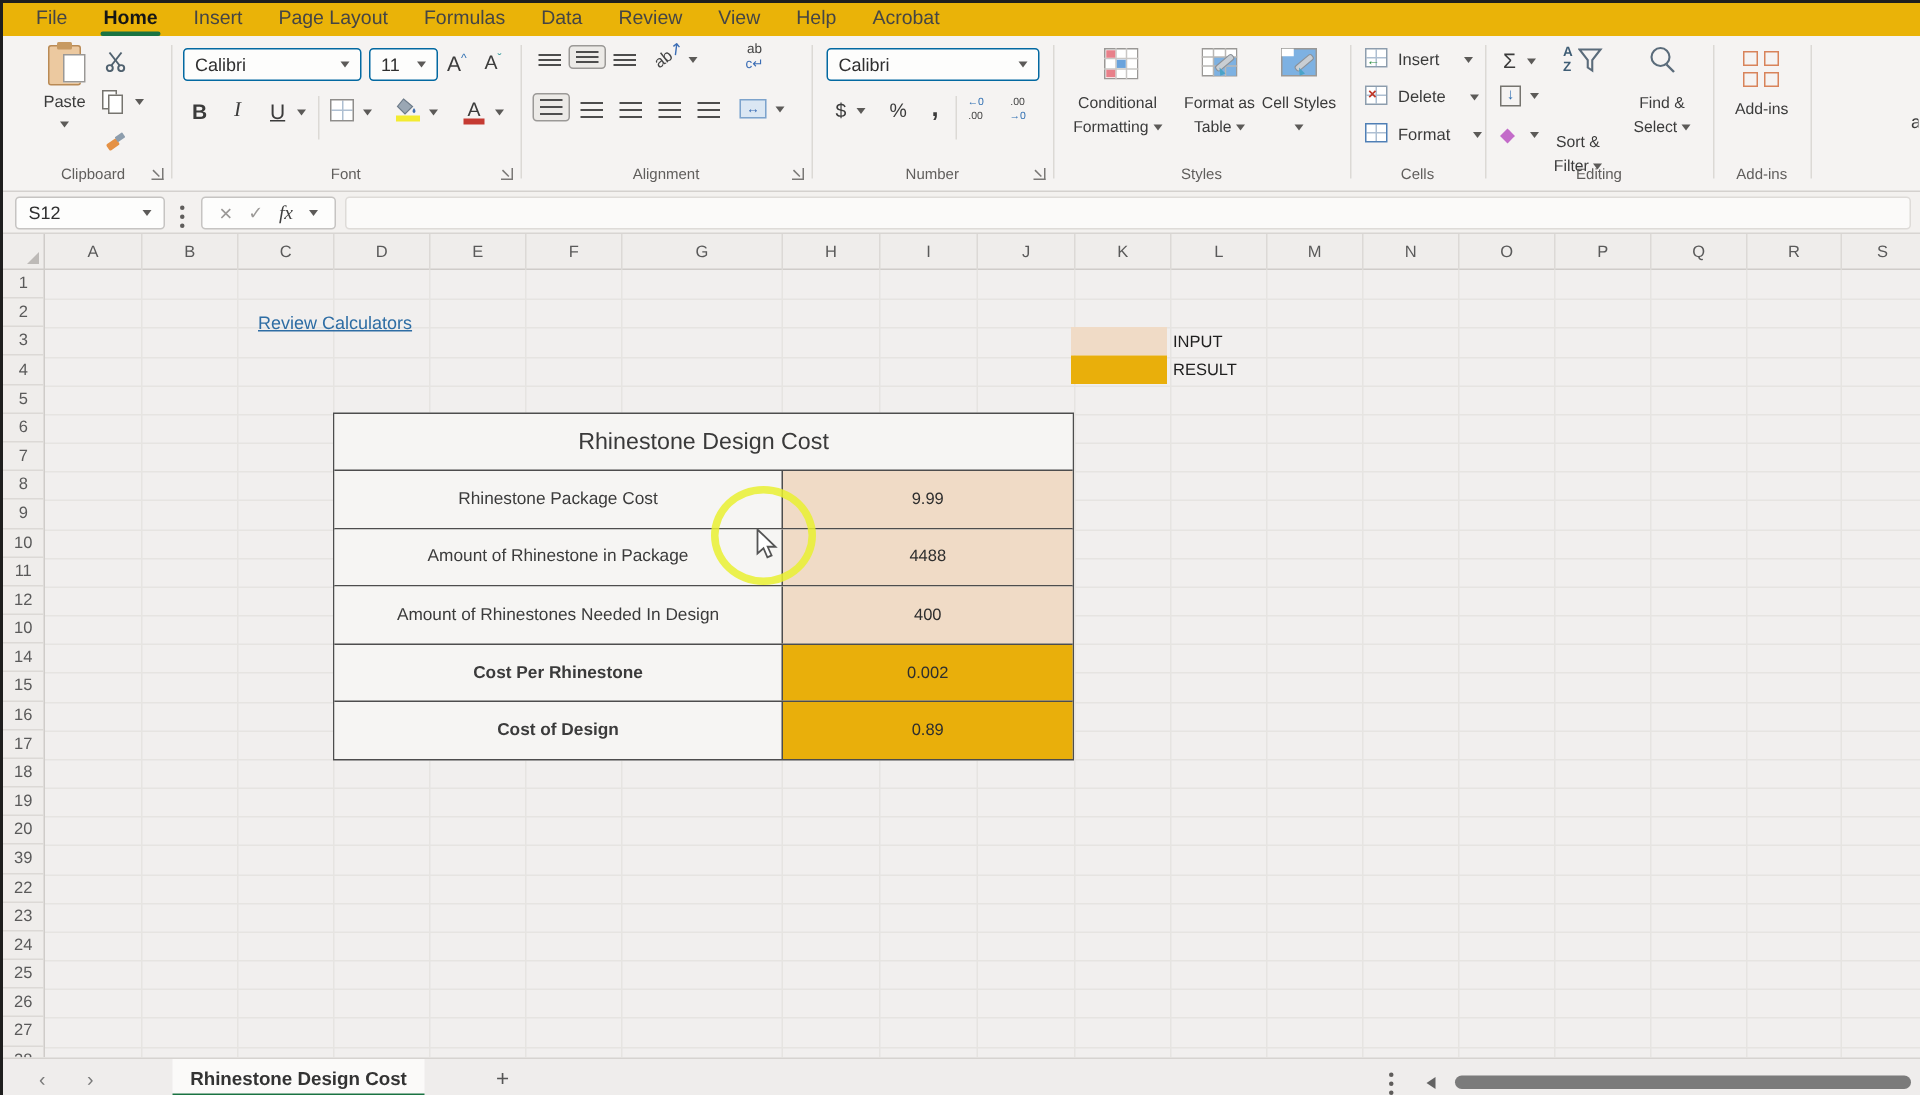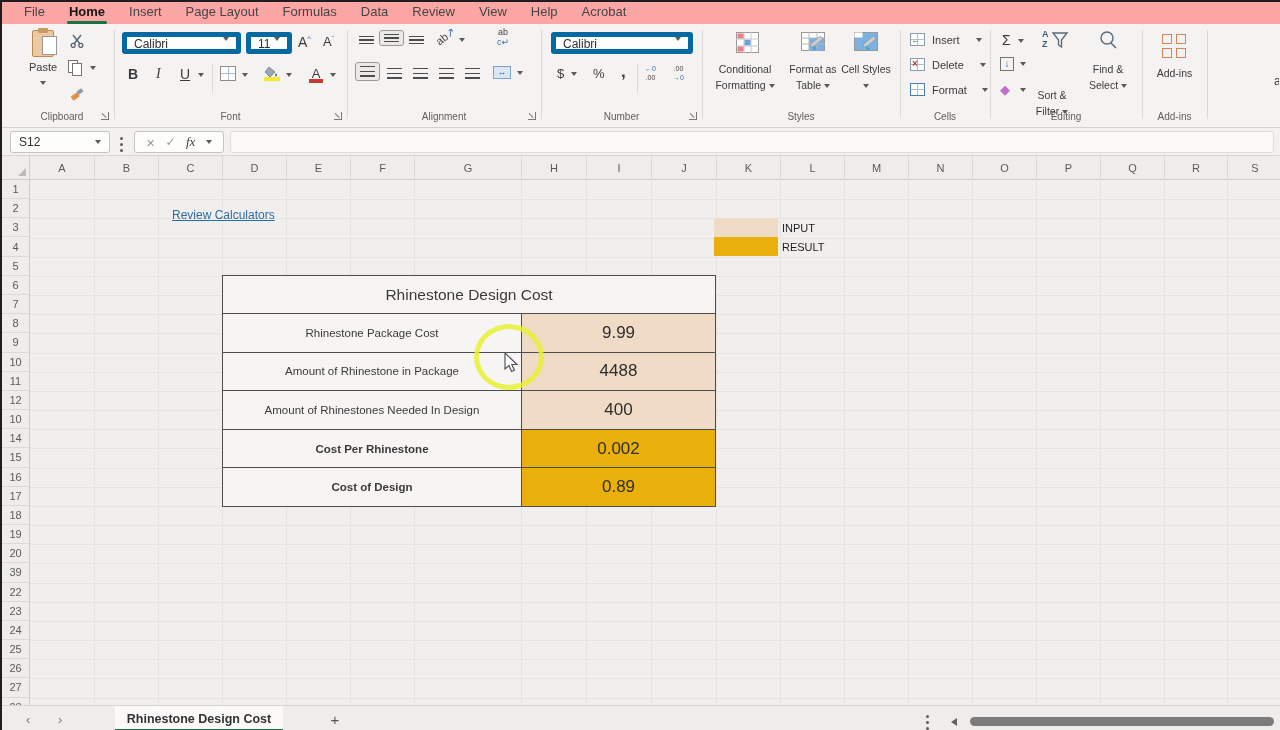--- a/index.html
+++ b/index.html
@@ -2,34 +2,34 @@
 <html><head>
 <meta charset="utf-8">
 <style>
   * { margin:0; padding:0; box-sizing:border-box; }
   html,body { width:1280px; height:730px; overflow:hidden; }
   body { font-family:"Liberation Sans","DejaVu Sans",sans-serif; background:#1e1e1e; }
   .app { position:absolute; inset:0; background:#f5f3f2;
          border-top:2px solid #1e1e1e; border-left:2px solid #1e1e1e; border-bottom:2px solid #1e1e1e; }
 
   
-  .tabsrow { position:absolute; left:0; top:0; width:100%; height:22px; background:#fca5a5; display:flex; align-items:center; padding-left:10px; }
+  .tabsrow { position:absolute; left:0; top:0; width:100%; height:22px; background:#eab308; display:flex; align-items:center; padding-left:10px; }
   .tab { font-size:13px; color:#454545; padding:0 12px; height:22px; line-height:20px; position:relative; cursor:default; }
   .tab.active { color:#161616; font-weight:600; }
   .tab.active::after { content:""; position:absolute; left:10px; right:10px; bottom:0; height:3px; background:#1a7342; border-radius:2px; }
 
   
   .ribbon { position:absolute; left:0; top:22px; width:100%; height:104px; background:#f5f3f2; border-bottom:1px solid #d4d1ce; }
   .grp { position:absolute; top:0; height:100%; }
   .sep { position:absolute; top:6px; bottom:8px; width:1px; background:#dcd9d5; }
   .grplabel { position:absolute; bottom:5px; left:0; right:0; text-align:center; font-size:10px; color:#605e5c; }
   .lnch { position:absolute; right:5px; bottom:7px; width:8px; height:8px; border-right:1.3px solid #7a7876; border-bottom:1.3px solid #7a7876; }
   .lnch::after { content:""; position:absolute; left:0px; top:2.5px; width:6px; height:1.3px; background:#7a7876; transform:rotate(45deg); }
   .tri { display:inline-block; width:0; height:0; border-left:3.5px solid transparent; border-right:3.5px solid transparent; border-top:4px solid #5c5a58; vertical-align:middle; }
-  .combo { position:absolute; height:22px; border:5px solid #0369a1; border-radius:3px; background:#fdfdfc; font-size:12px; color:#2f2f2f; display:flex; align-items:flex-start; padding:0 7px; }
+  .combo { position:absolute; height:22px; border:1px solid #0369a1; border-radius:3px; background:#fdfdfc; font-size:12px; color:#2f2f2f; display:flex; align-items:center; padding:0 7px; }
   .combo .tri { margin-left:auto; }
   .btxt { font-size:11px; color:#3b3b3b; }
   .biglbl { position:absolute; font-size:10.5px; line-height:1.5; color:#3b3b3b; text-align:center; }
   .al { display:inline-block; width:15px; height:11px; background:repeating-linear-gradient(to bottom,#4d4d4d 0 1.4px,transparent 1.4px 4.6px); }
   .al.short { width:15px; height:8px; background:repeating-linear-gradient(to bottom,#4d4d4d 0 1.4px,transparent 1.4px 3.4px); }
   .sel { position:absolute; border:1px solid #9b9997; background:#eceae7; border-radius:3px; padding:3px 4px; line-height:0; }
   .plain { position:absolute; padding:4px 4px; line-height:0; }
   .gridicon { position:relative; display:inline-block; background:#fff; border:1px solid #8d9dad;
               background-image:linear-gradient(#aebfd2 0 0),linear-gradient(#aebfd2 0 0); background-repeat:no-repeat;
               background-size:100% 1px,1px 100%; background-position:center center; }
@@ -55,21 +55,21 @@
   .link { position:absolute; left:170px; top:52px; font-size:12px; font-weight:500; color:#2e6da4; text-decoration:underline; z-index:3; }
   .sw { position:absolute; left:712px; width:64px; height:19px; z-index:3; }
   .swlbl { position:absolute; left:780px; width:90px; height:19px; z-index:3; font-size:11px; color:#1f1f1f; display:flex; align-items:center; }
 
   .ctable { position:absolute; left:220px; top:119px; width:494px; height:232px; z-index:4; border:1.5px solid #4d4d4d; display:flex; flex-direction:column; background:#f6f5f3; }
   .trow { display:flex; border-top:1px solid #4d4d4d; flex:1; }
   .trow.first { border-top:none; }
   .ttitle { flex:1; display:flex; align-items:center; justify-content:center; font-size:15.5px; color:#3a3a3a; background:#f6f5f3; }
   .tlabel { width:299px; border-right:1px solid #4d4d4d; display:flex; align-items:center; justify-content:center; font-size:11.5px; color:#3b3b3b; background:#f6f5f3; }
   .tlabel.b { font-weight:700; }
-  .tval { flex:1; display:flex; align-items:center; justify-content:center; font-size:17px; color:#2e2e2e; }
+  .tval { flex:1; display:flex; align-items:center; justify-content:center; font-size:11px; color:#2e2e2e; }
 
   .clickring { position:absolute; left:472px; top:168px; width:70px; height:66px; border:5px solid rgba(233,240,48,0.85); border-radius:50%; z-index:9; }
   .cursor { position:absolute; left:501px; top:196px; z-index:10; }
 
   
   .sheetbar { position:absolute; left:0; top:703px; width:100%; height:27px; background:#efedec; border-top:1px solid #d6d3d0; }
   .nav { position:absolute; top:0; height:100%; font-size:13px; color:#7a7a7a; display:flex; align-items:center; }
   .stab { position:absolute; left:113px; top:0; width:168px; height:100%; background:#fbfaf9; display:flex; align-items:center; justify-content:center; font-size:12.5px; font-weight:600; color:#333; }
   .stab::after { content:""; position:absolute; left:0; right:0; bottom:0; height:3px; background:#1a7342; }
   .plus { position:absolute; left:324px; top:0; height:100%; width:18px; display:flex; align-items:center; justify-content:center; font-size:15px; color:#555; }

